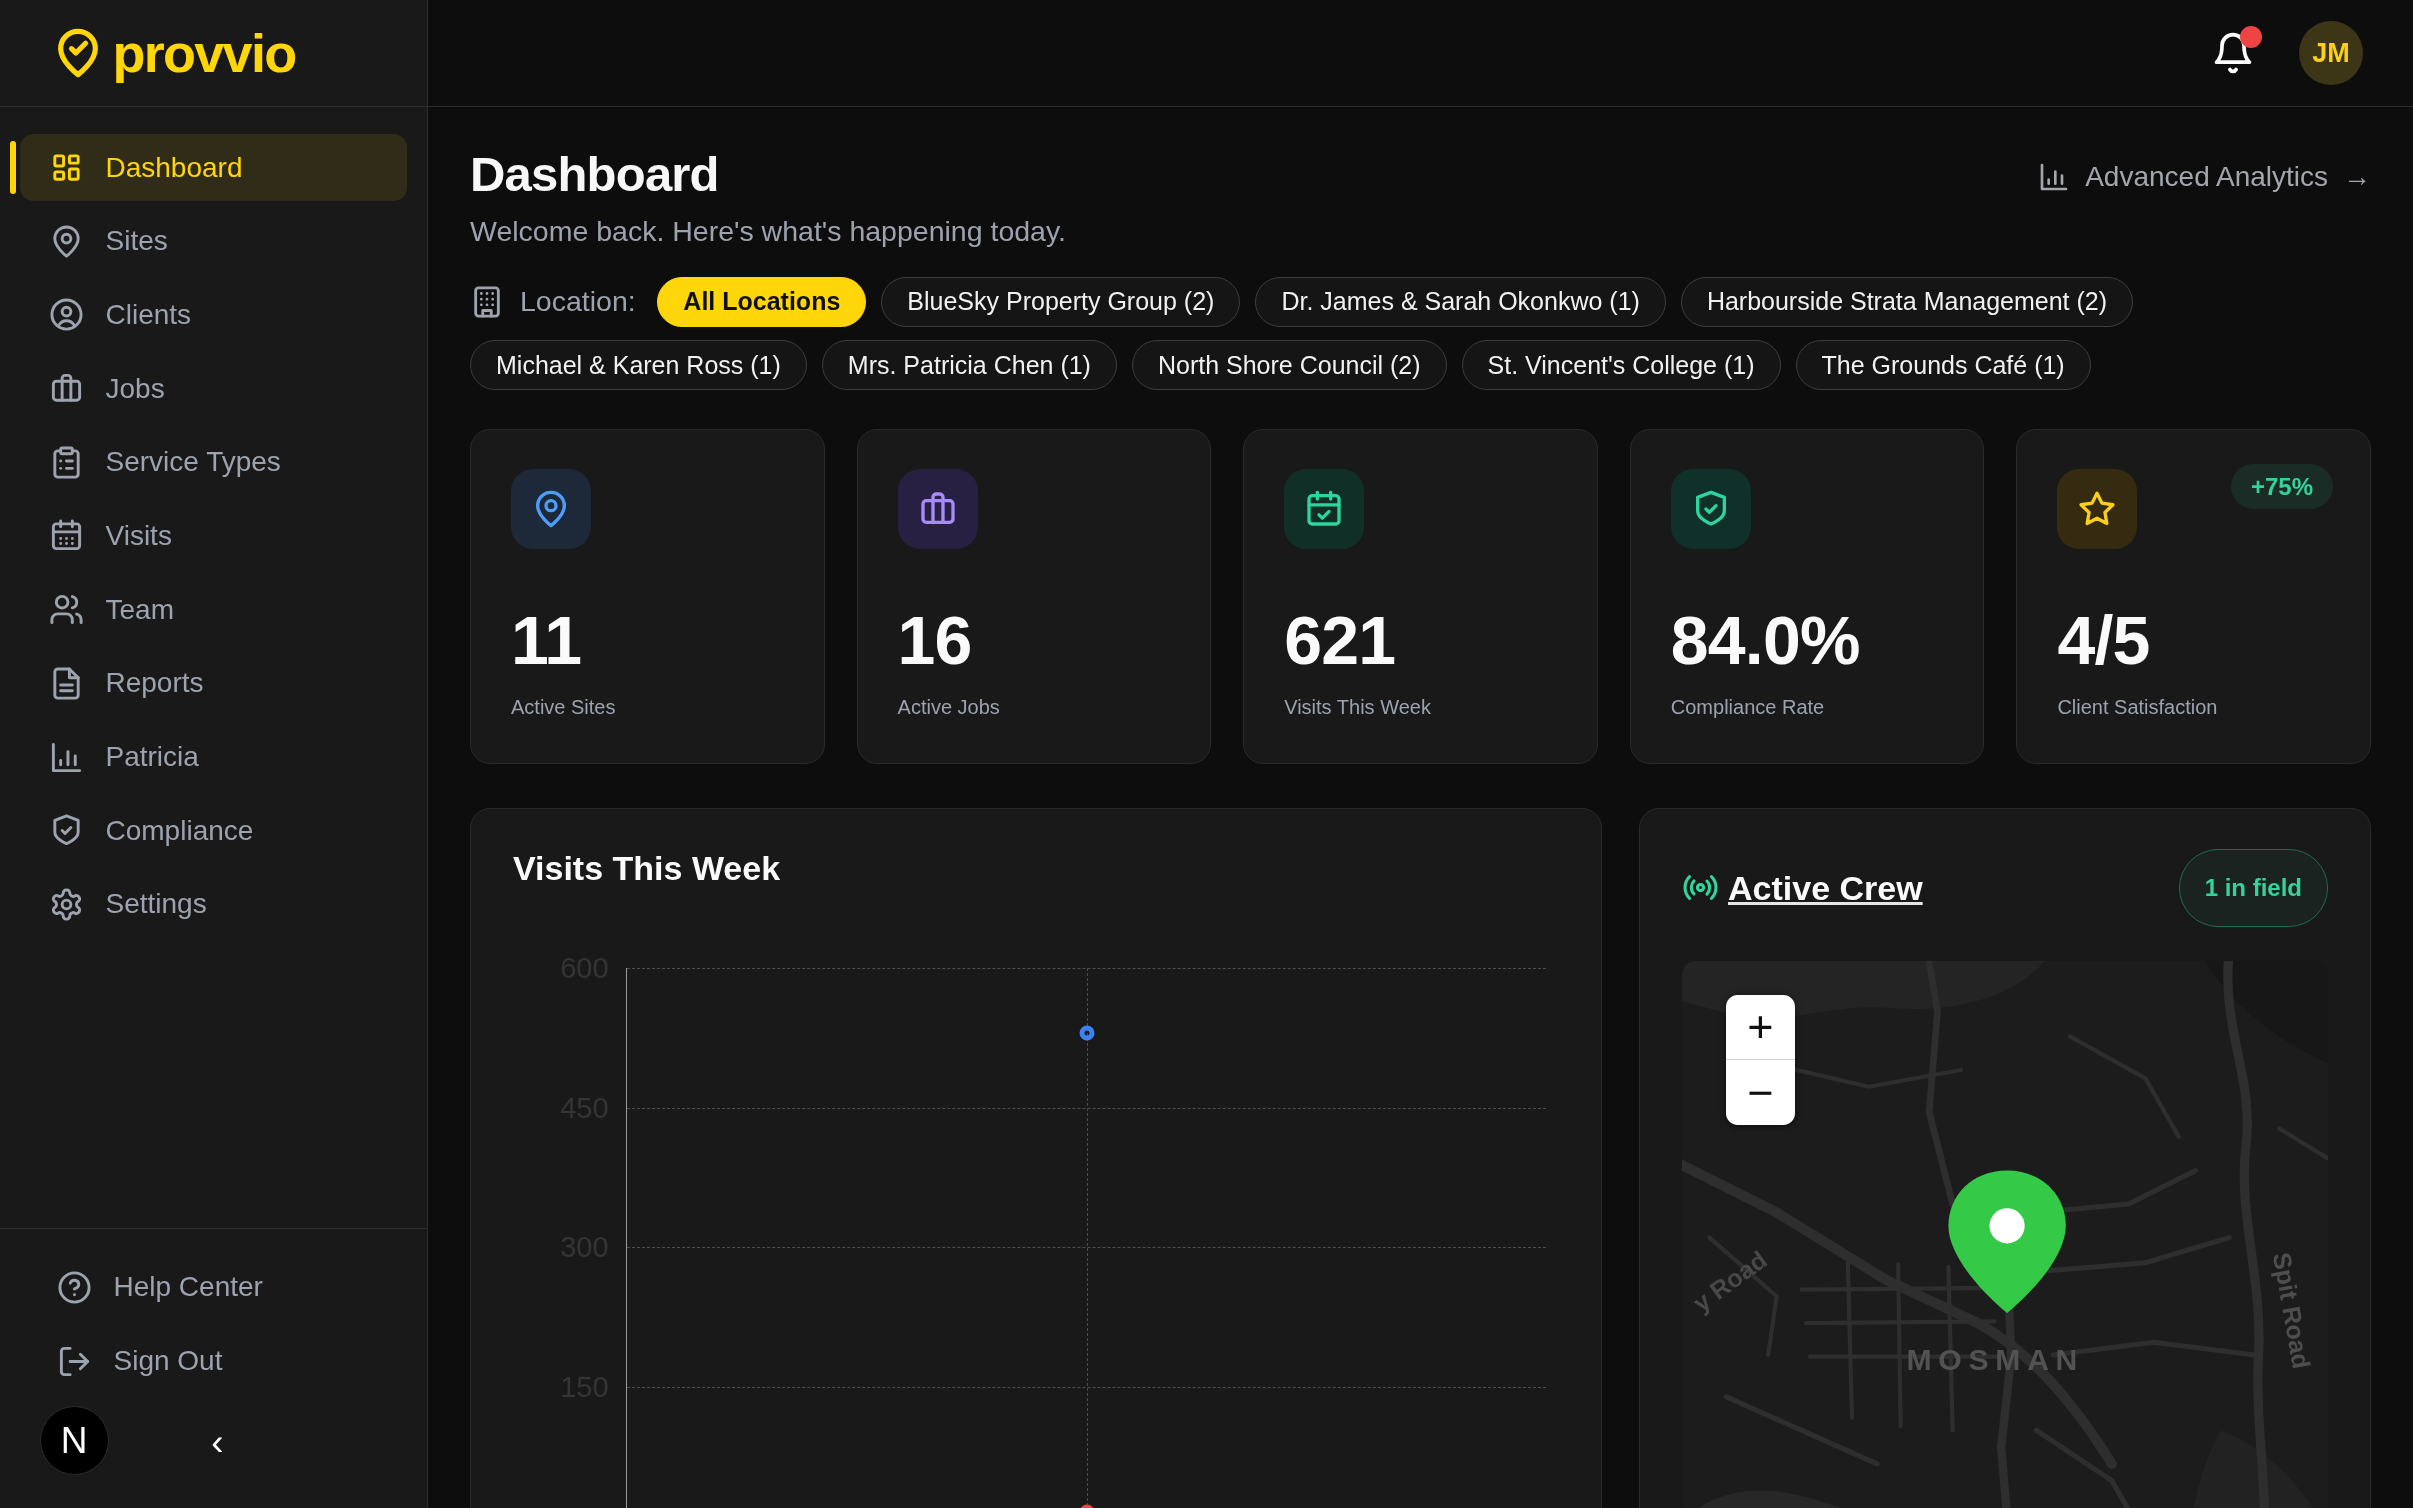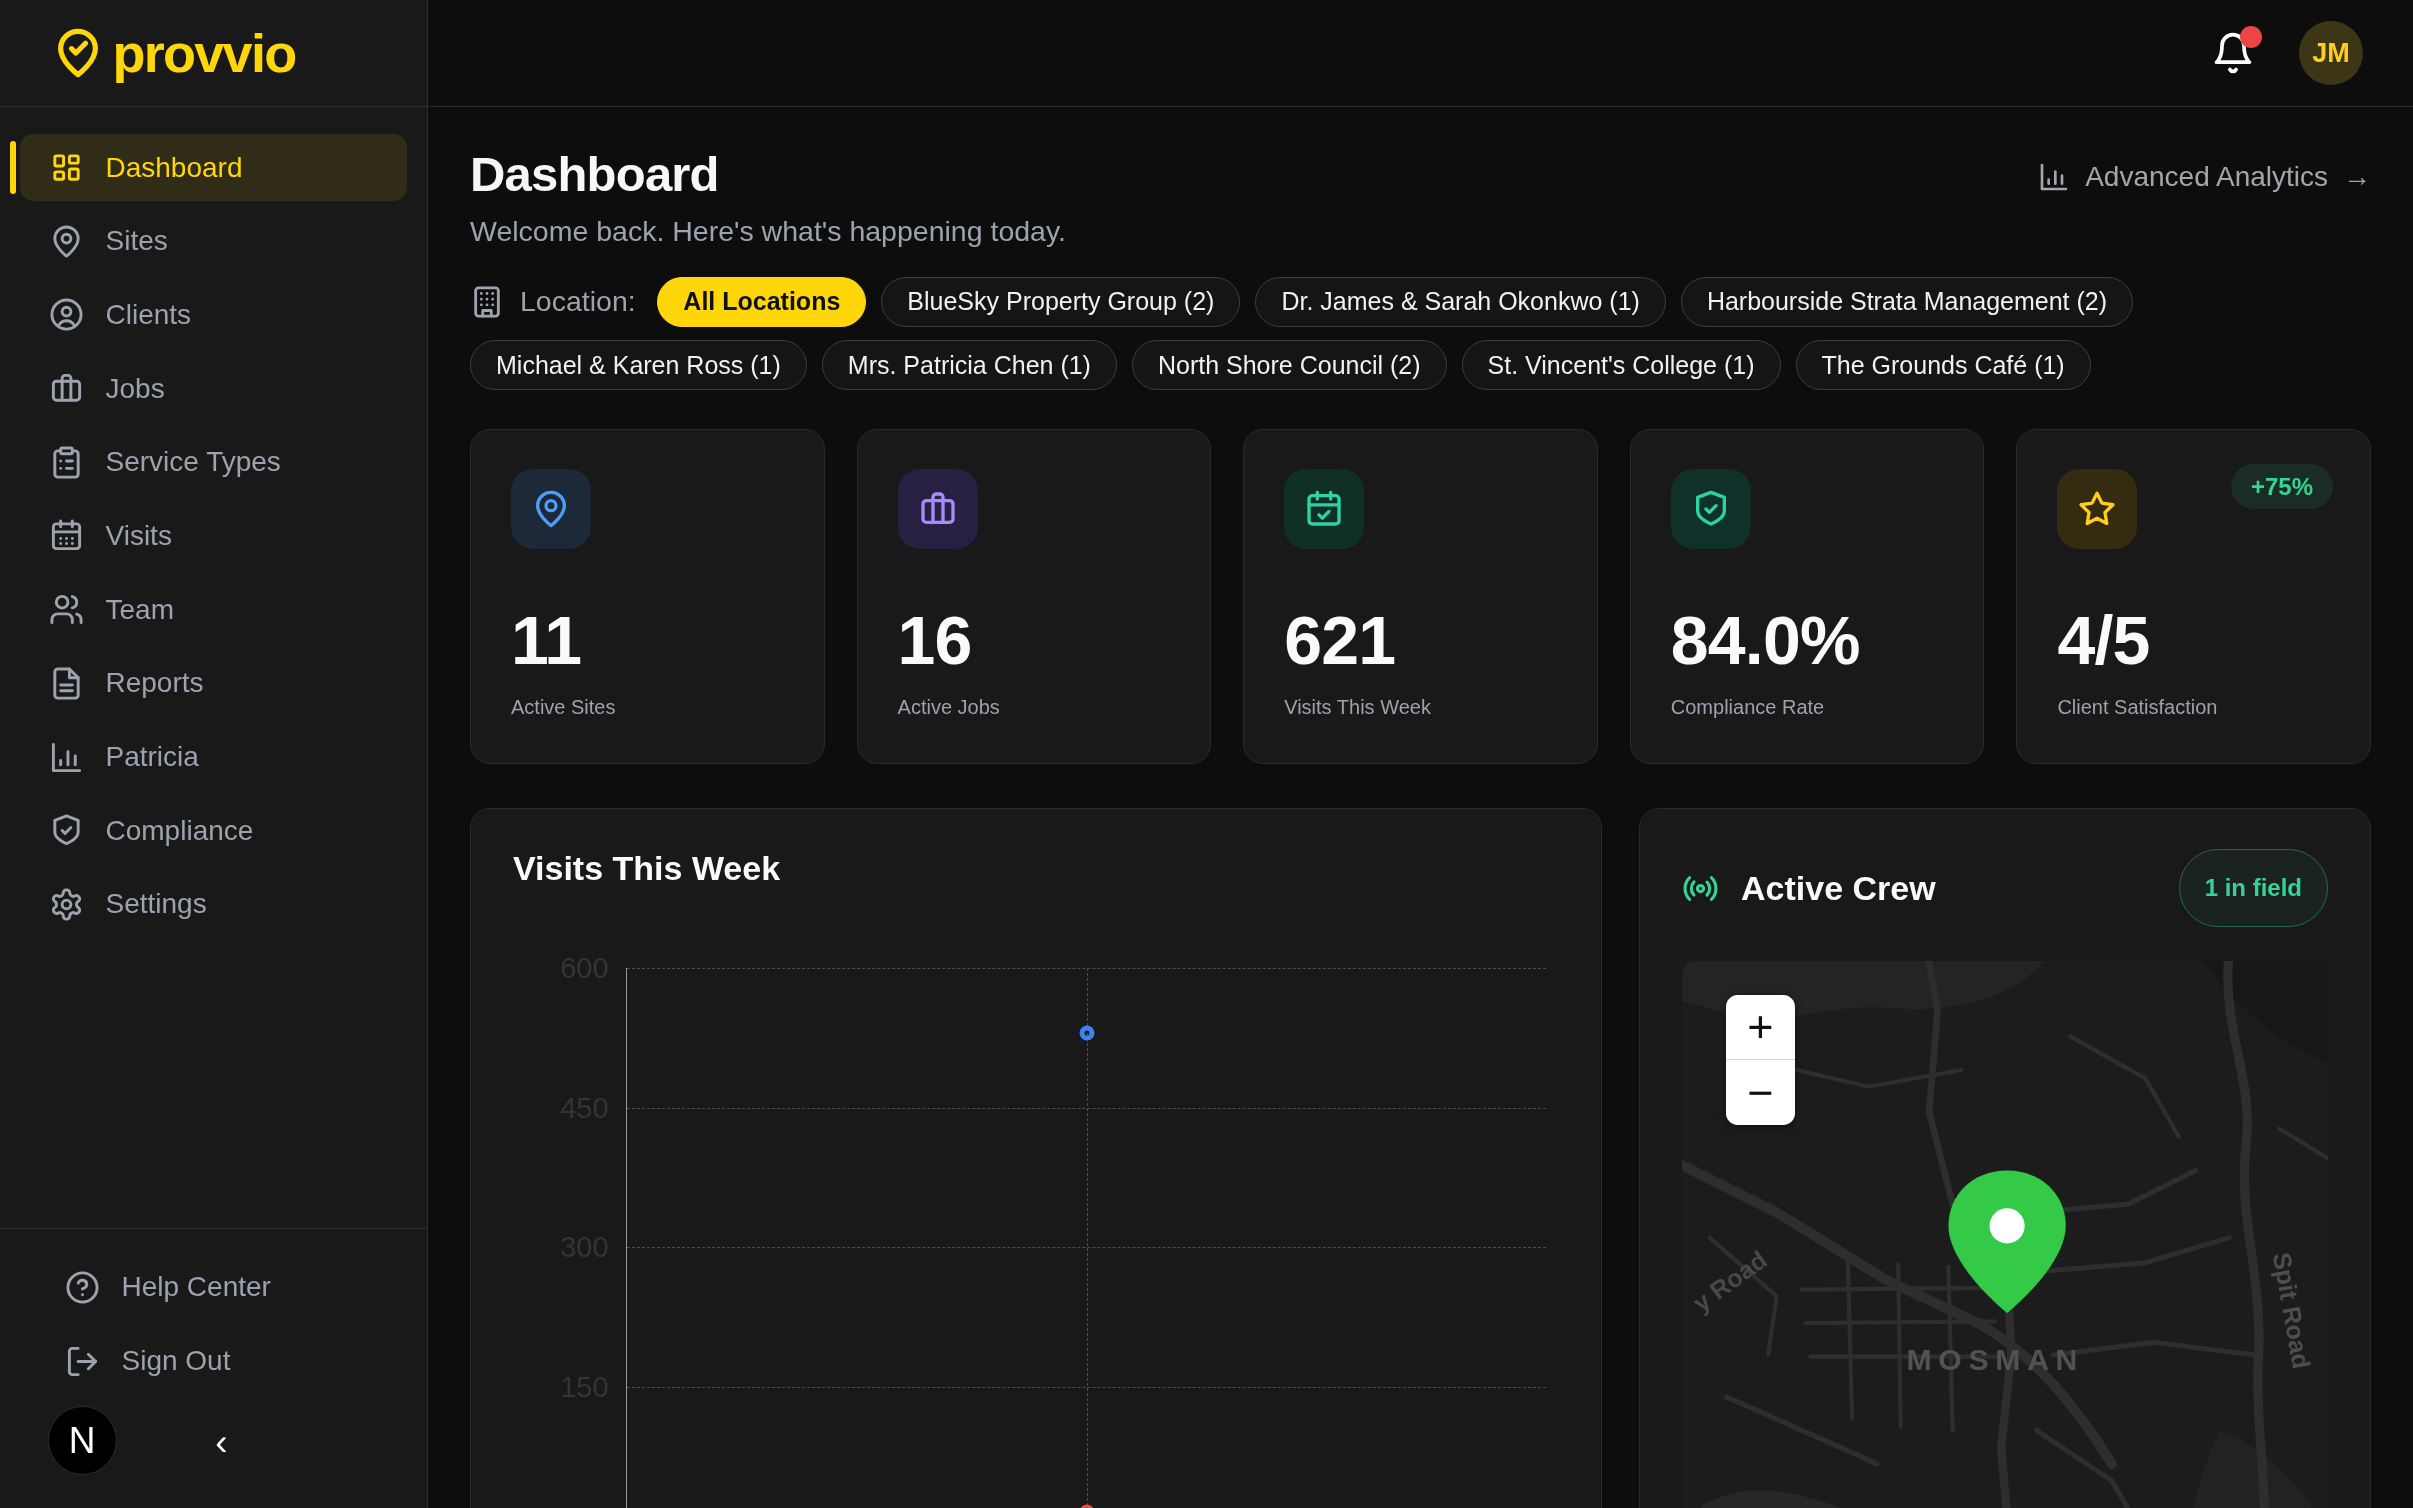--- a/index.html
+++ b/index.html
@@ -15,21 +15,21 @@
   .logo-pin { width:52px; height:52px; color:#ffd60a; }
   .logo-text { font-size:54px; font-weight:700; color:#ffd60a; letter-spacing:-1.7px; }
   .nav { flex:1; padding:27px 20px 0 20px; }
   .nav-item { height:67px; margin-bottom:6.7px; display:flex; align-items:center; gap:22px;
               padding-left:28.5px; border-radius:13.4px; color:#9ca3af; font-size:28px; cursor:pointer;
               position:relative; }
   .nav-item svg { width:35px; height:35px; flex:none; }
   .nav-item.active { background:rgba(255,214,10,0.10); color:#ffd60a; }
   .nav-item.active::before { content:""; position:absolute; left:-10px; top:6.7px; bottom:6.7px;
                              width:5.9px; border-radius:3.4px; background:#ffd60a; }
-  .side-footer { border-top:0.8px solid #2d2d2d; padding:25px 20px 25px 36px; }
+  .side-footer { border-top:0.8px solid #2d2d2d; padding:25px 20px 25px 28px; }
   .footer-row { position:relative; height:80px; margin-top:8.4px; display:flex; align-items:center;
                 justify-content:center; }
   .dev-badge { position:absolute; left:11.7px; top:3.4px; width:69px; height:69px; border-radius:50%;
                background:#000; border:1.7px solid #2c2c2c; color:#fff; font-size:37px; font-weight:400;
                display:flex; align-items:center; justify-content:center; cursor:pointer; }
   .collapse-btn { width:50px; height:50px; color:#fff; font-size:37px; display:flex; align-items:center;
                   justify-content:center; cursor:pointer; background:none; border:none; }
 
   
   .main { flex:1; display:flex; flex-direction:column; min-width:0; }
@@ -83,21 +83,21 @@
                 width:calc(100% - 126px); border-left:1.7px solid #9a9a9a; border-bottom:1.7px solid #9a9a9a; }
   .gridline { position:absolute; left:0; right:0; height:0; border-top:1.7px dashed #4e4e4e; }
   .vline { position:absolute; left:50%; top:0; bottom:0; width:0; border-left:1.7px dashed #4e4e4e; }
   .ytick { position:absolute; right:calc(100% + 18.4px); transform:translateY(-50%); font-size:29px;
            color:#343434; }
   .dot { position:absolute; width:15px; height:15px; border-radius:50%; border:5px solid currentColor;
          transform:translate(-50%,50%); background:transparent; }
 
   
   .crew-head { display:flex; align-items:center; justify-content:space-between; margin-bottom:34px; }
-  .crew-title { display:flex; align-items:center; gap:22px; }
+  .crew-title { display:flex; gap:9px;text-decoration:underline; }
   .crew-title svg { width:37px; height:37px; color:#34d399; }
   .crew-badge { padding:24px 25px; border-radius:837px; border:1.3px solid #1e6b50;
                 background:rgba(52,211,153,0.06); color:#34d399; font-size:24px; font-weight:700; }
   .map-box { position:relative; height:637px; border-radius:13.4px; overflow:hidden; background:#1c1c1c; }
   .map-box svg.map { width:100%; height:100%; display:block; }
   .zoom-ctl { position:absolute; left:44px; top:34px; width:69px; background:#fff; border-radius:11.7px;
               overflow:hidden; box-shadow:0 1.7px 6.7px rgba(0,0,0,.5); }
   .zoom-btn { height:65px; display:flex; align-items:center; justify-content:center; color:#111;
               font-size:45px; font-weight:400; cursor:pointer; }
   .zoom-btn:first-child { border-bottom:0.8px solid #d6d6d6; }

